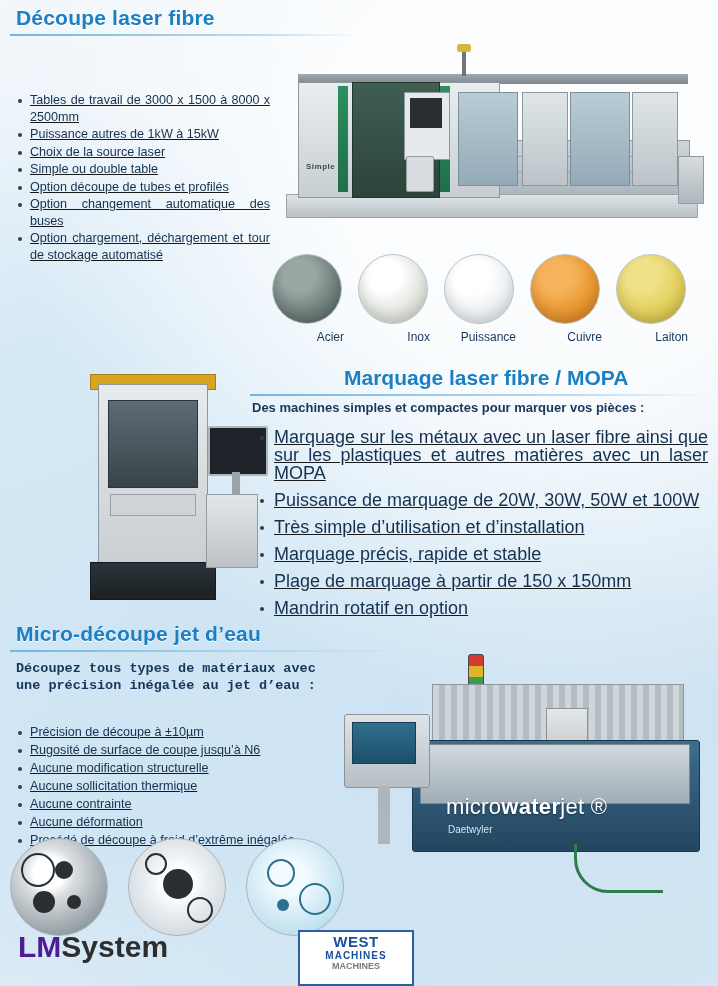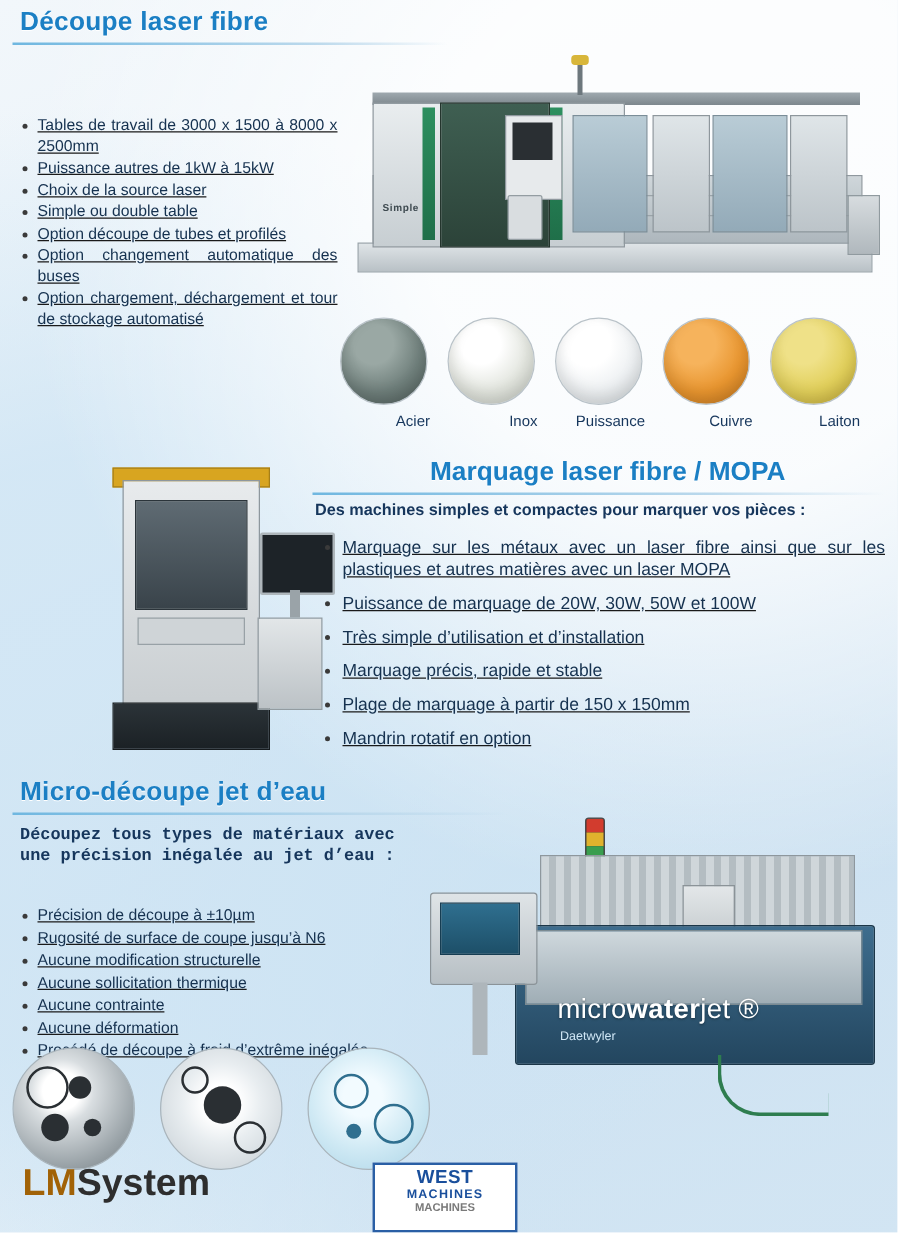--- a/index.html
+++ b/index.html
@@ -65,21 +65,21 @@
   .mat .disc{width:68px;height:68px;border-radius:50%;margin:0 auto;border:1px solid #b9c2c8;box-shadow:inset 0 -6px 12px rgba(0,0,0,.12);}
   .mat .cap{font-size:12px;color:#16365c;margin-top:6px;text-align:right;}
 
   #b1-sub{position:absolute;left:24px;top:326px;font-size:19px;font-weight:bold;color:#4b4b4b;text-shadow:0 1px 0 #fff;}
 
   
   #b2-title{position:absolute;left:320px;top:366px;font-size:21px;font-weight:bold;color:#1b7fc4;text-shadow:0 1px 0 #fff;margin-left:24px;}
   #b2-rule{position:absolute;left:250px;top:394px;width:458px;}
   #b2-intro{position:absolute;left:252px;top:400px;width:452px;font-size:13px;font-weight:bold;color:#16365c;}
   #b2-list{position:absolute;left:252px;top:424px;width:456px;}
-  #b2-list li{font-size:14px;line-height:18px;margin-bottom:9px;padding-left:22px;}
+  #b2-list li{font-size:18px;line-height:18px;margin-bottom:9px;padding-left:22px;}
   #b2-list li:before{left:8px;top:8px;width:4px;height:4px;}
 
   
   .m2{position:absolute;left:40px;top:366px;width:230px;height:240px;}
   .m2 .body{position:absolute;left:58px;top:18px;width:108px;height:180px;background:linear-gradient(180deg,#e8ebed,#c9ced1);border:1px solid #8e979d;}
   .m2 .top{position:absolute;left:50px;top:8px;width:124px;height:14px;background:#d8a520;border:1px solid #a67f17;}
   .m2 .win{position:absolute;left:68px;top:34px;width:88px;height:86px;background:linear-gradient(180deg,#5f6b73,#39434a);border:1px solid #2b343a;}
   .m2 .base{position:absolute;left:50px;top:196px;width:124px;height:36px;background:linear-gradient(180deg,#2b3338,#1b2125);border:1px solid #151a1d;}
   .m2 .mon{position:absolute;left:168px;top:60px;width:56px;height:46px;background:#1d2328;border:2px solid #aeb6bb;border-radius:2px;}
   .m2 .monstand{position:absolute;left:192px;top:106px;width:8px;height:22px;background:#9aa3a8;}
@@ -116,21 +116,21 @@
   .samples{position:absolute;left:6px;top:838px;width:346px;height:96px;}
   .smp{position:absolute;top:0;width:96px;height:96px;border-radius:50%;border:1px solid #a9b4bb;overflow:hidden;}
   .smp.s1{left:4px;background:radial-gradient(circle at 40% 35%,#ffffff 0 18%,#d9dee1 30%,#9aa3a8 70%,#6f787d 100%);}
   .smp.s2{left:122px;background:radial-gradient(circle at 50% 45%,#ffffff 0 20%,#e8edf0 45%,#c3ccd2 100%);}
   .smp.s3{left:240px;background:radial-gradient(circle at 45% 40%,#f2fbff 0 20%,#cfe9f4 55%,#a9d3e6 100%);}
   .smp .dotA{position:absolute;border-radius:50%;background:#2a2f33;}
   .smp .ring{position:absolute;border-radius:50%;border:2px solid #2a2f33;}
 
   
   #footer-system{position:absolute;left:18px;top:930px;font-size:30px;font-weight:bold;color:#2e2e2e;}
-  #footer-system .blue{color:#a16207;}
+  #footer-system .blue{color:#4c1d95;}
   .west{position:absolute;left:298px;top:930px;width:112px;height:52px;background:#ffffff;border:2px solid #2a5fa5;text-align:center;}
   .west .w1{font-size:15px;font-weight:bold;color:#1a4f9c;line-height:16px;margin-top:2px;letter-spacing:.5px;}
   .west .w2{font-size:10px;font-weight:bold;color:#1a4f9c;line-height:11px;letter-spacing:1px;}
   .west .w3{font-size:9px;font-weight:bold;color:#7a7a7a;line-height:10px;}
 </style>
 </head>
 <body>
 
 <div class="bgwash"></div>
 

